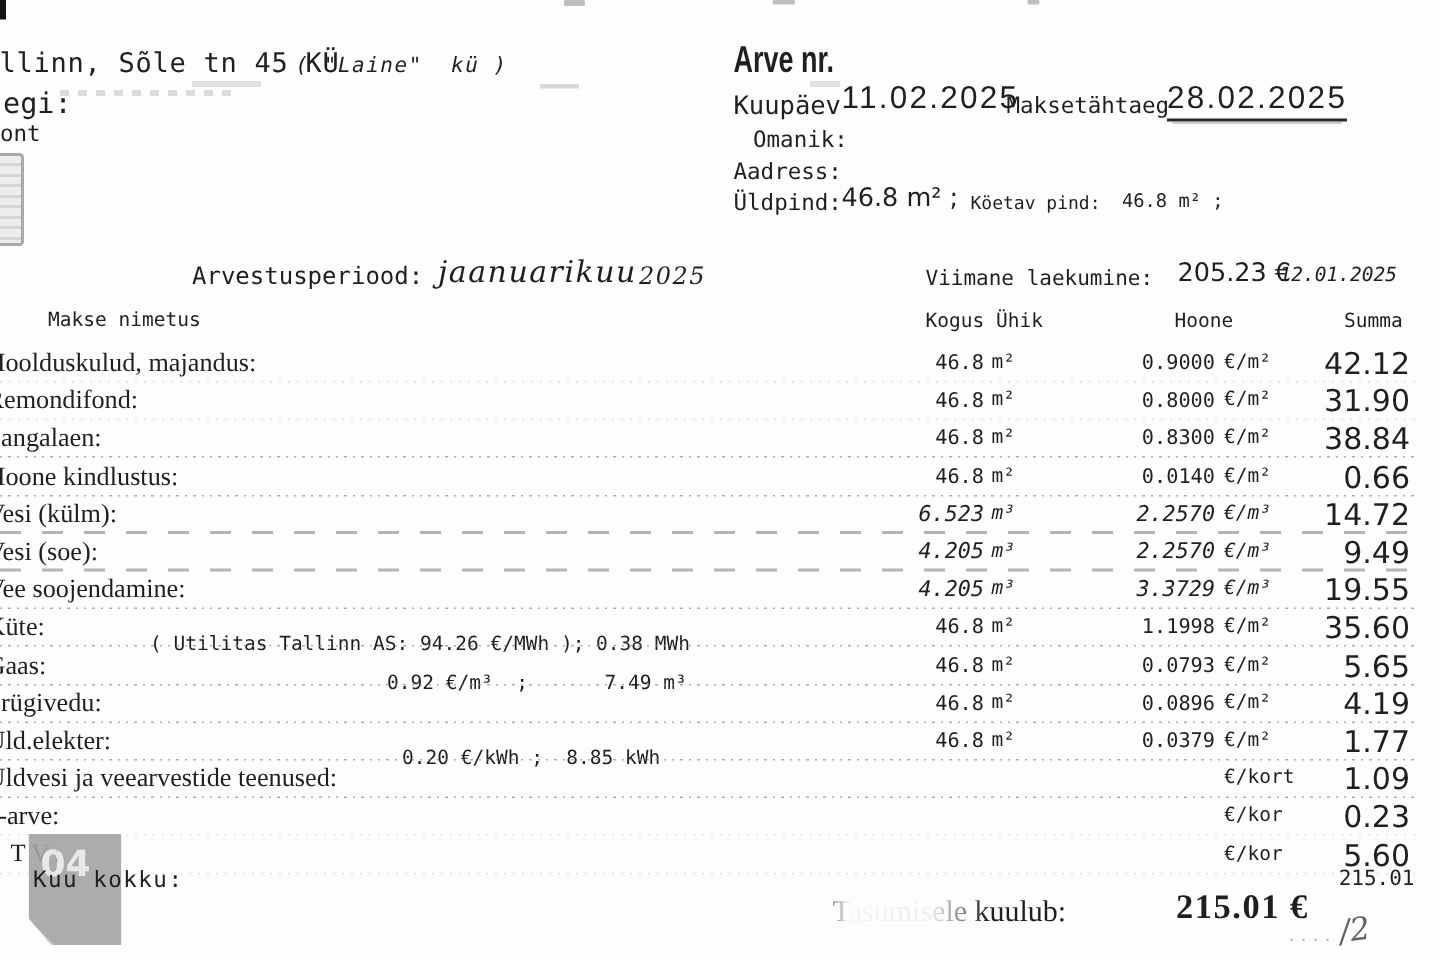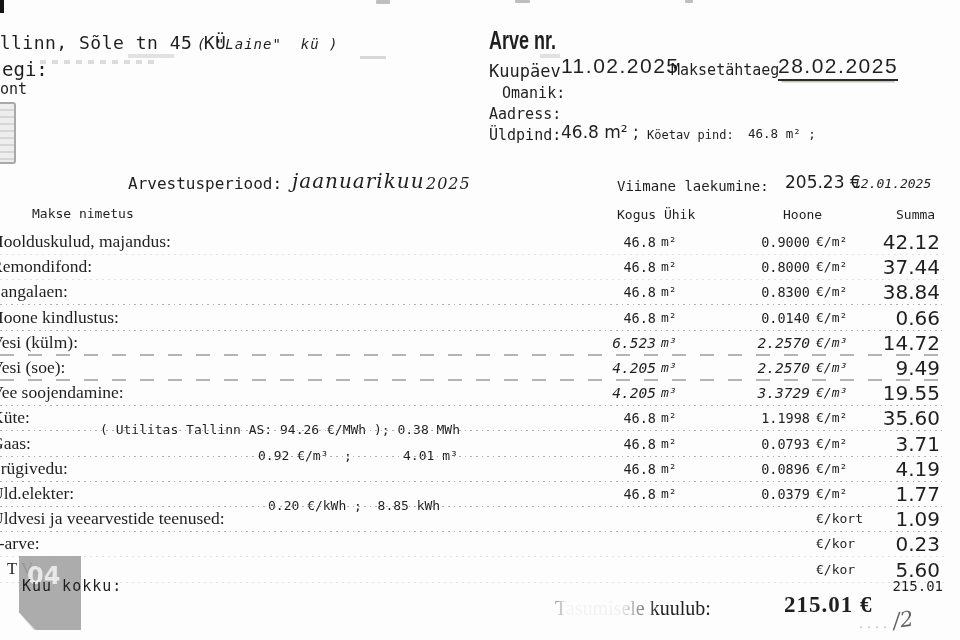--- a/index.html
+++ b/index.html
@@ -150,21 +150,21 @@
       <span class="r-tariff-unit">€/m²</span>
       <span class="r-sum">42.12</span>
     </div>
       <div class="row sep-faint" style="top: 25px;">
       <span class="r-label">Remondifond:</span>
 
       <span class="r-qty">46.8</span>
       <span class="r-qty-unit">m²</span>
       <span class="r-tariff">0.8000</span>
       <span class="r-tariff-unit">€/m²</span>
-      <span class="r-sum">37.44</span>
+      <span class="r-sum">31.90</span>
     </div>
       <div class="row sep-dotted" style="top: 50px;">
       <span class="r-label">Pangalaen:</span>
 
       <span class="r-qty">46.8</span>
       <span class="r-qty-unit">m²</span>
       <span class="r-tariff">0.8300</span>
       <span class="r-tariff-unit">€/m²</span>
       <span class="r-sum">38.84</span>
     </div>
@@ -210,26 +210,26 @@
 
       <span class="r-qty">46.8</span>
       <span class="r-qty-unit">m²</span>
       <span class="r-tariff">1.1998</span>
       <span class="r-tariff-unit">€/m²</span>
       <span class="r-sum">35.60</span>
     </div>
       <div class="row sep-dotted" style="top: 202px;">
       <span class="r-label">Gaas:</span>
       <span class="r-note">0.92 €/m³  ;</span>
-      <span class="r-note2">4.01 m³</span>
+      <span class="r-note2">7.49 m³</span>
       <span class="r-qty">46.8</span>
       <span class="r-qty-unit">m²</span>
       <span class="r-tariff">0.0793</span>
       <span class="r-tariff-unit">€/m²</span>
-      <span class="r-sum">3.71</span>
+      <span class="r-sum">5.65</span>
     </div>
       <div class="row sep-dotted" style="top: 227px;">
       <span class="r-label">Prügivedu:</span>
 
       <span class="r-qty">46.8</span>
       <span class="r-qty-unit">m²</span>
       <span class="r-tariff">0.0896</span>
       <span class="r-tariff-unit">€/m²</span>
       <span class="r-sum">4.19</span>
     </div>

